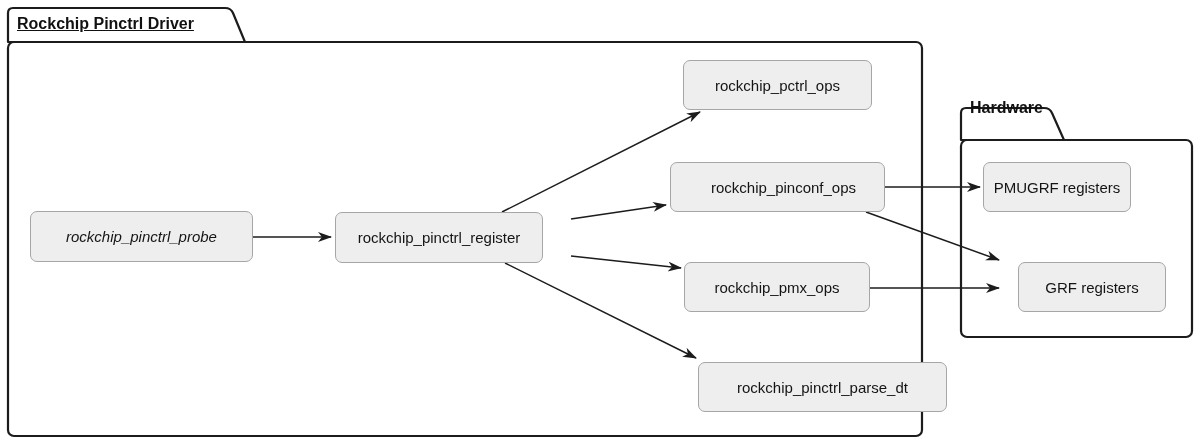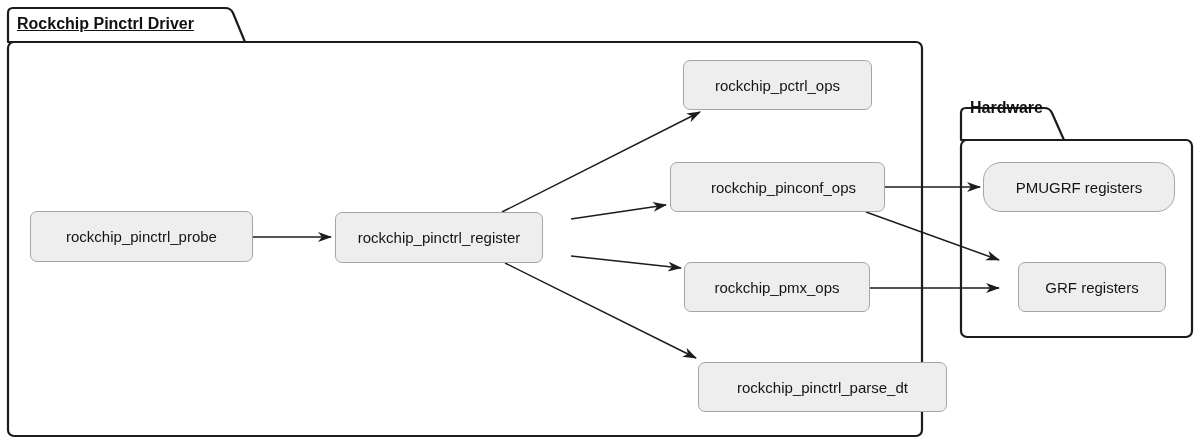--- a/index.html
+++ b/index.html
@@ -37,27 +37,27 @@
     border: 1px solid #a6a6a6;
     border-radius: 7px;
     display: flex;
     align-items: center;
     justify-content: center;
     font-size: 15px;
     color: #141414;
     white-space: nowrap;
   }
 
-  .node.probe    { left: 30px;   top: 211px; width: 223px; height: 51px; }
+  .node.probe    { left: 30px;   top: 211px; width: 223px; height: 51px; font-style: italic; }
   .node.register { left: 335px;  top: 212px; width: 208px; height: 51px; }
   .node.pctrl    { left: 683px;  top: 60px;  width: 189px; height: 50px; }
   .node.pinconf  { left: 670px;  top: 162px; width: 215px; height: 50px; padding-left: 12px; }
   .node.pmx      { left: 684px;  top: 262px; width: 186px; height: 50px; }
   .node.parsedt  { left: 653px;  top: 362px; width: 249px; height: 50px; margin-left: 45px; }
-  .node.pmugrf   { left: 983px;  top: 162px; width: 192px; height: 50px; border-radius: 18px; }
+  .node.pmugrf   { left: 983px;  top: 162px; width: 148px; height: 50px; }
   .node.grf      { left: 1002px; top: 262px; width: 148px; height: 50px; margin-left: 16px; }
 </style>
 </head>
 <body>
 
 <div class="canvas">
 
   <svg class="edges-svg" width="1200" height="445" viewBox="0 0 1200 445" xmlns="http://www.w3.org/2000/svg">
     <defs>
       <marker id="arrow" markerUnits="userSpaceOnUse" markerWidth="18" markerHeight="14" refX="13" refY="5" orient="auto">

